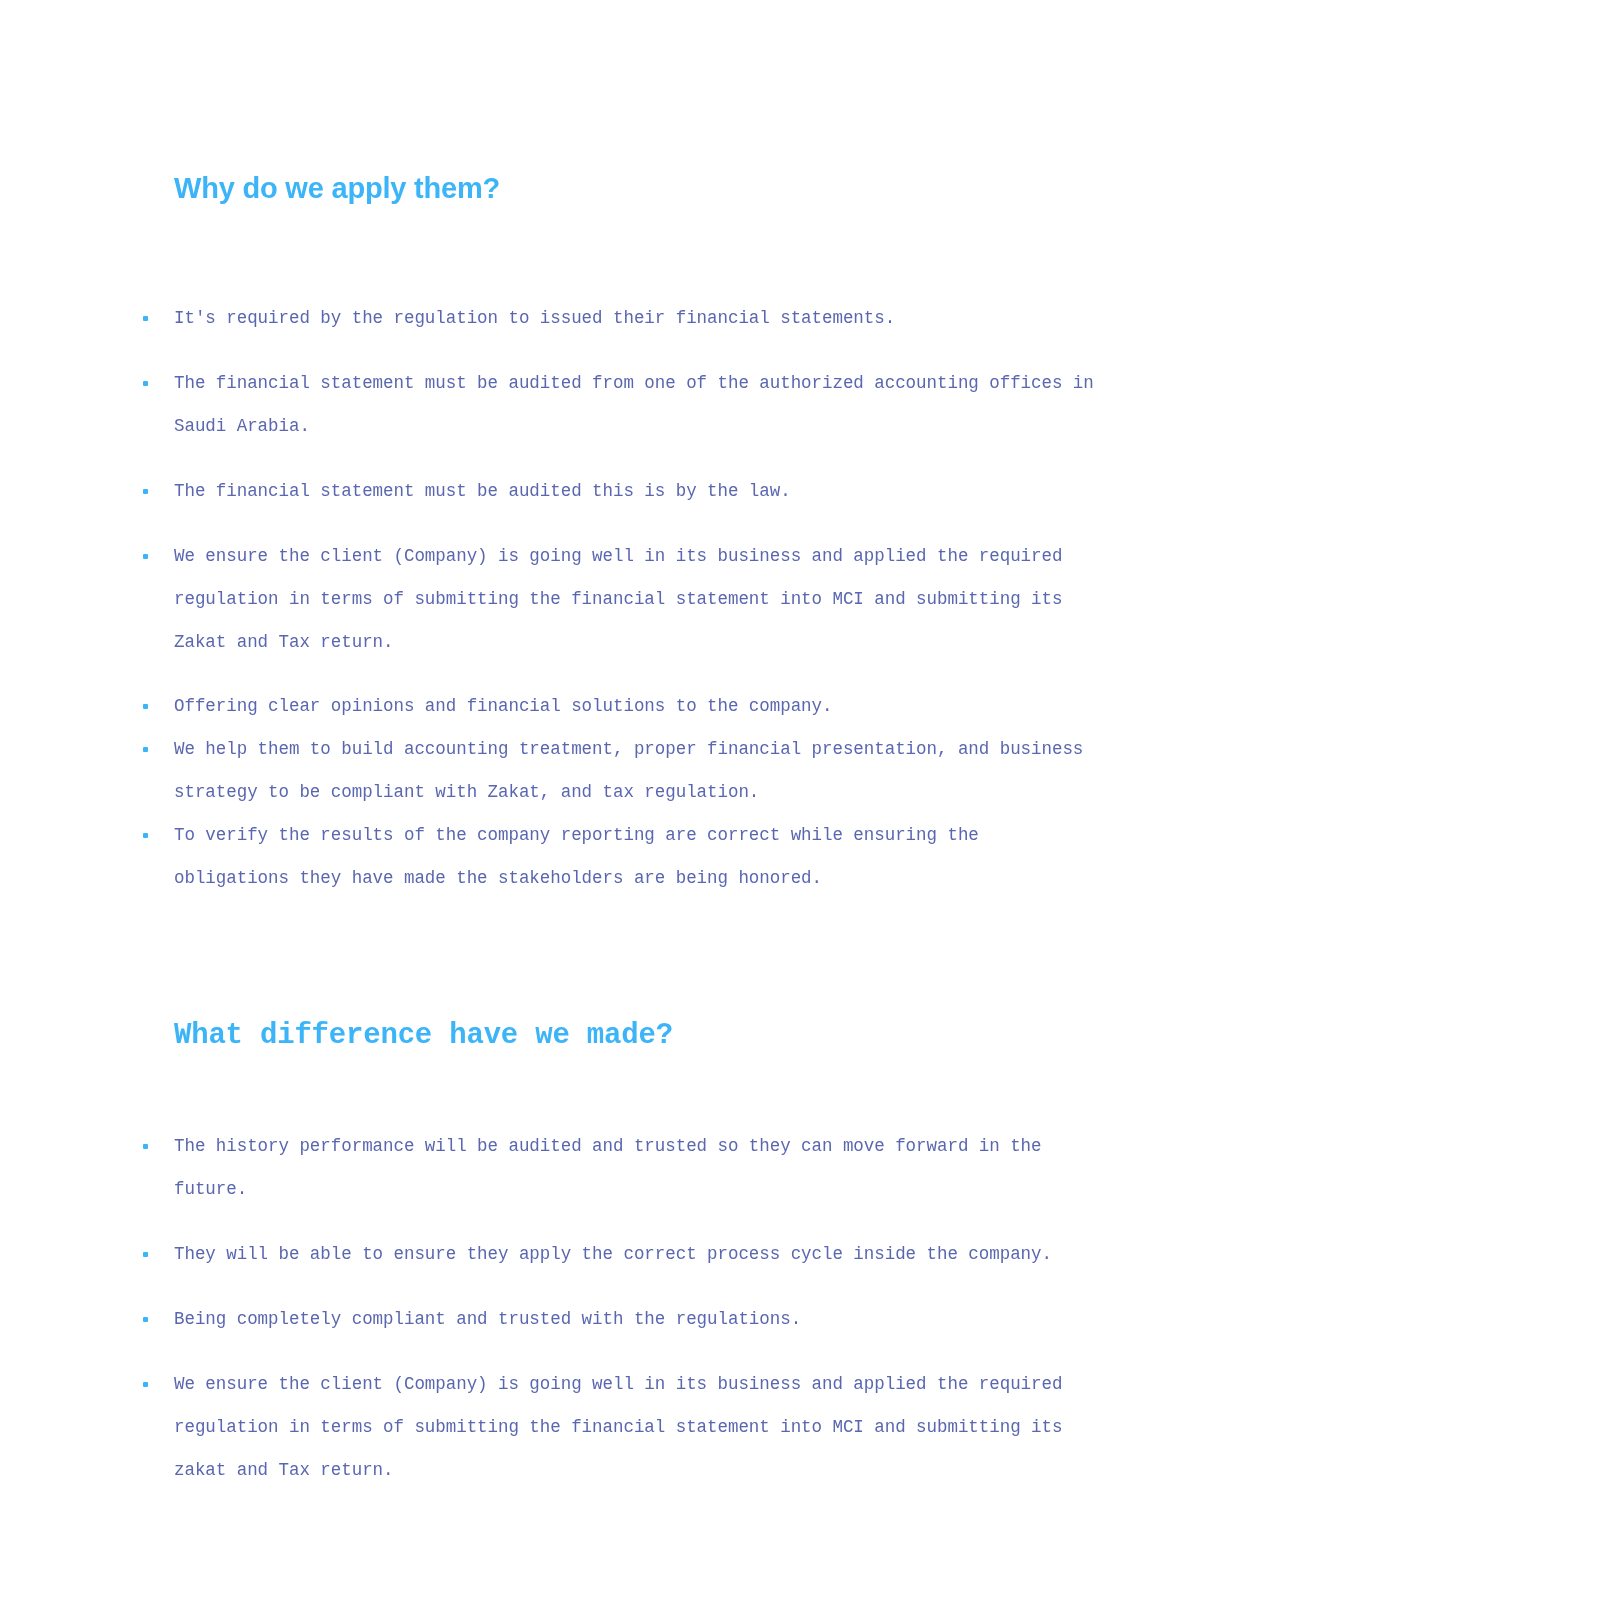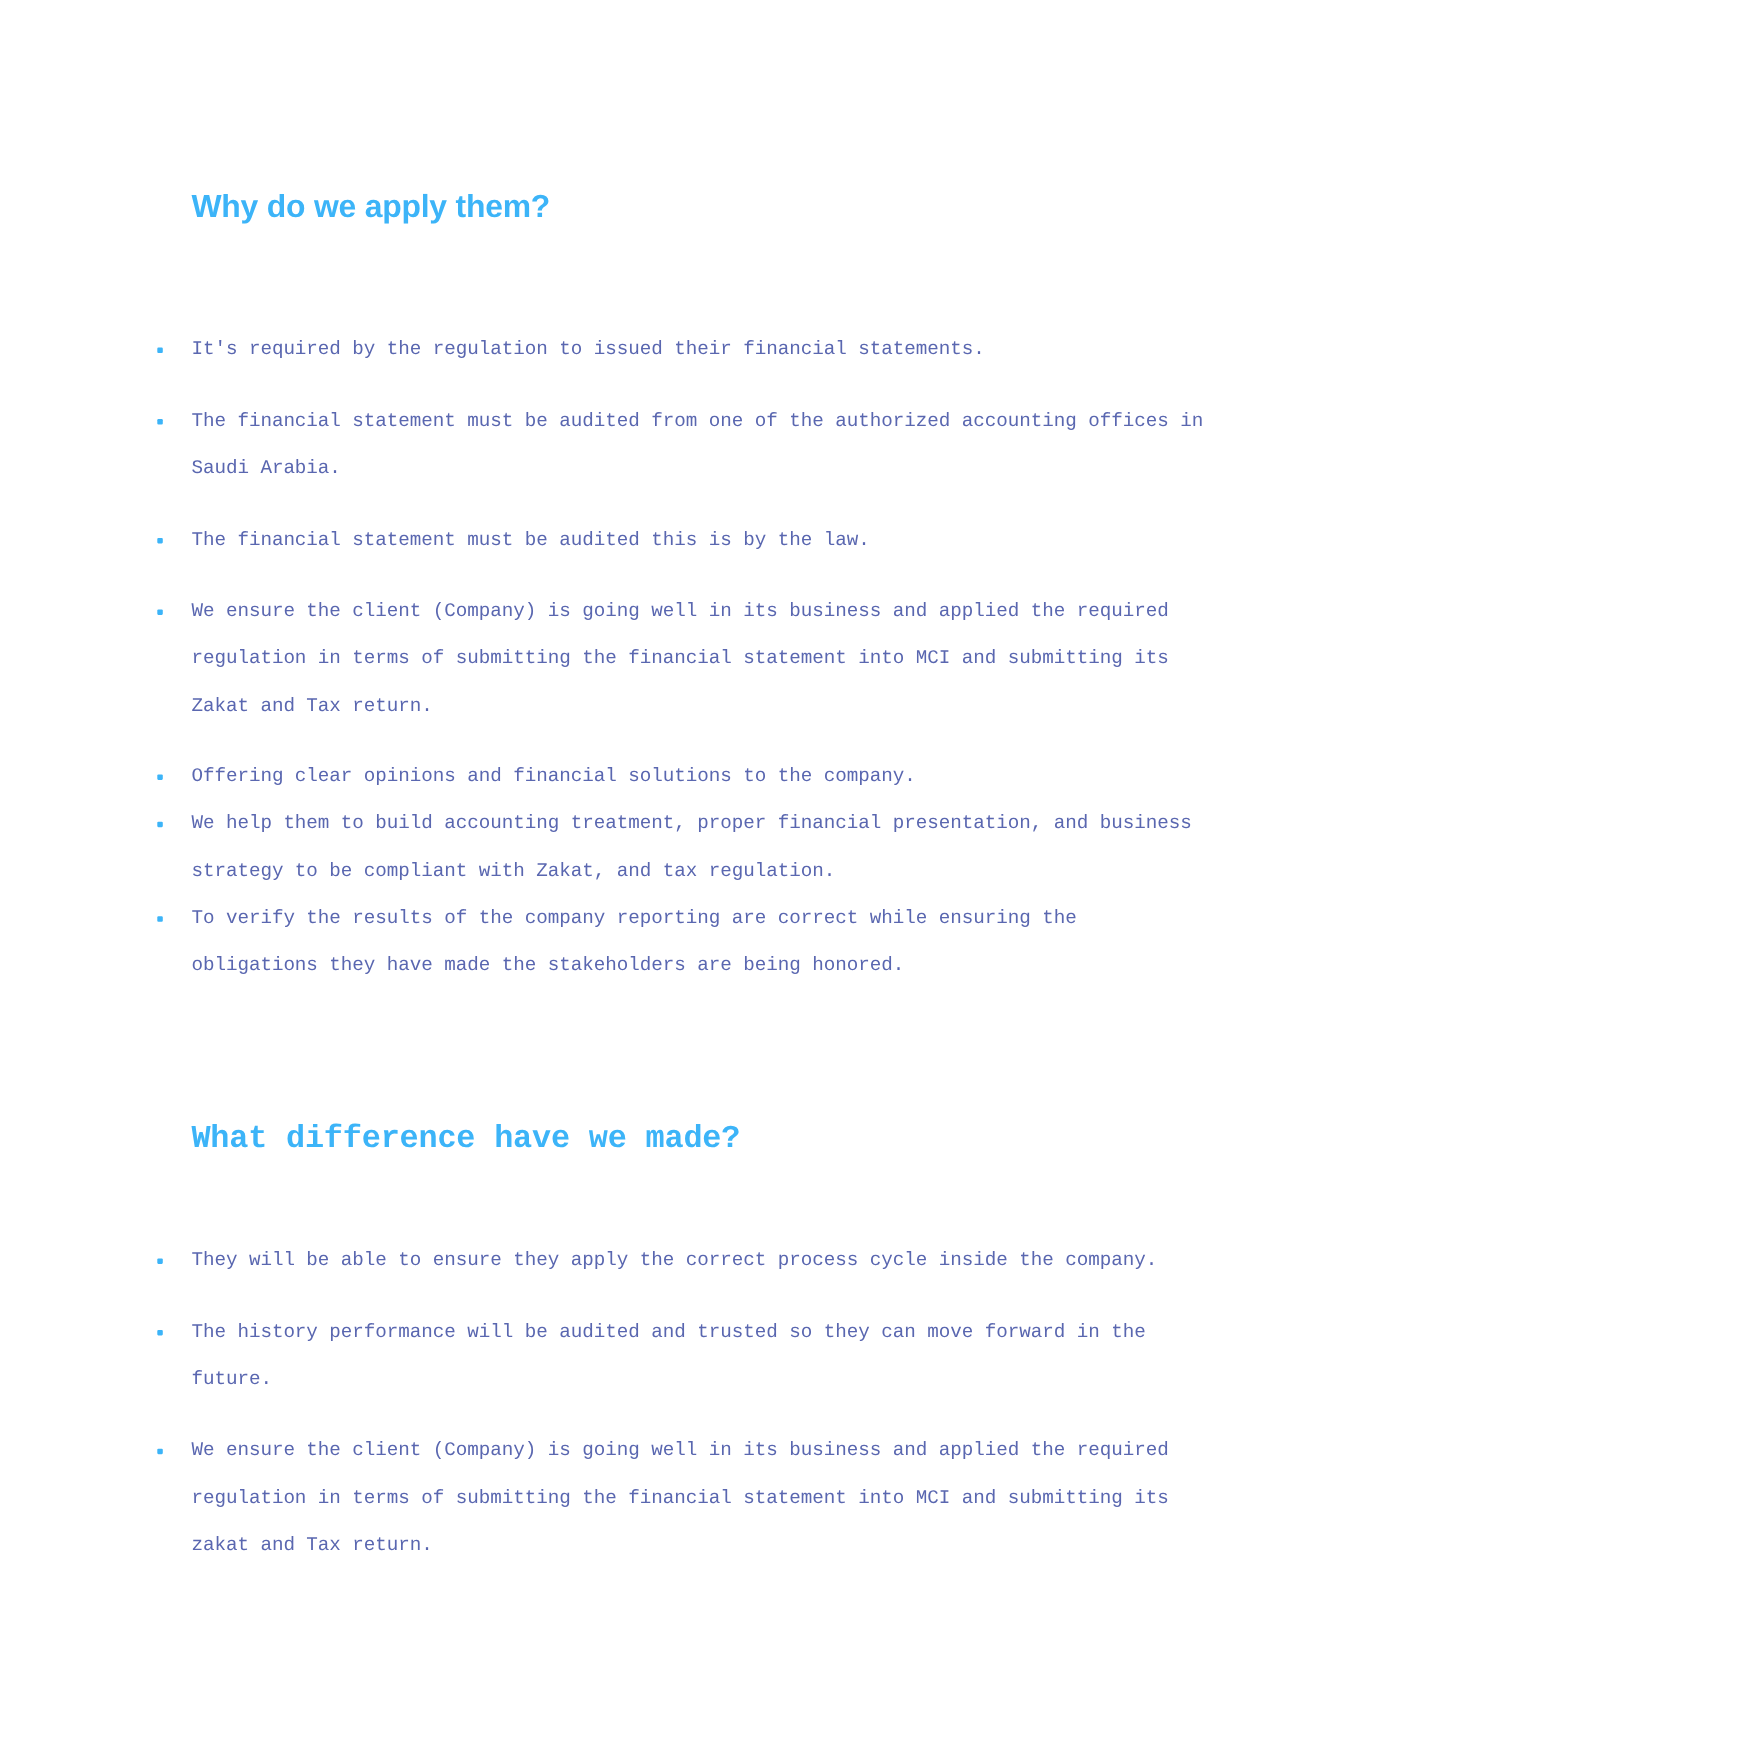--- a/index.html
+++ b/index.html
@@ -119,25 +119,29 @@
         <span class="dot"></span>
         <span>To verify the results of the company reporting are correct while ensuring the obligations they have made the stakeholders are being honored.</span>
       </li>
     </ul>
 
     <h2 class="section-heading section-2">What difference have we made?</h2>
 
     <ul class="bullet-list list-2">
       <li class="bullet-item gap-wide">
         <span class="dot"></span>
+        <span>The history performance will be audited and trusted so they can move forward in the future.</span>
+      </li>
+      <li class="bullet-item gap-wide">
+        <span class="dot"></span>
         <span>They will be able to ensure they apply the correct process cycle inside the company.</span>
       </li>
       <li class="bullet-item gap-wide">
         <span class="dot"></span>
-        <span>The history performance will be audited and trusted so they can move forward in the future.</span>
+        <span>Being completely compliant and trusted with the regulations.</span>
       </li>
       <li class="bullet-item gap-none">
         <span class="dot"></span>
         <span>We ensure the client (Company) is going well in its business and applied the required regulation in terms of submitting the financial statement into MCI and submitting its zakat and Tax return.</span>
       </li>
     </ul>
 
   </div>
 </div>
 

